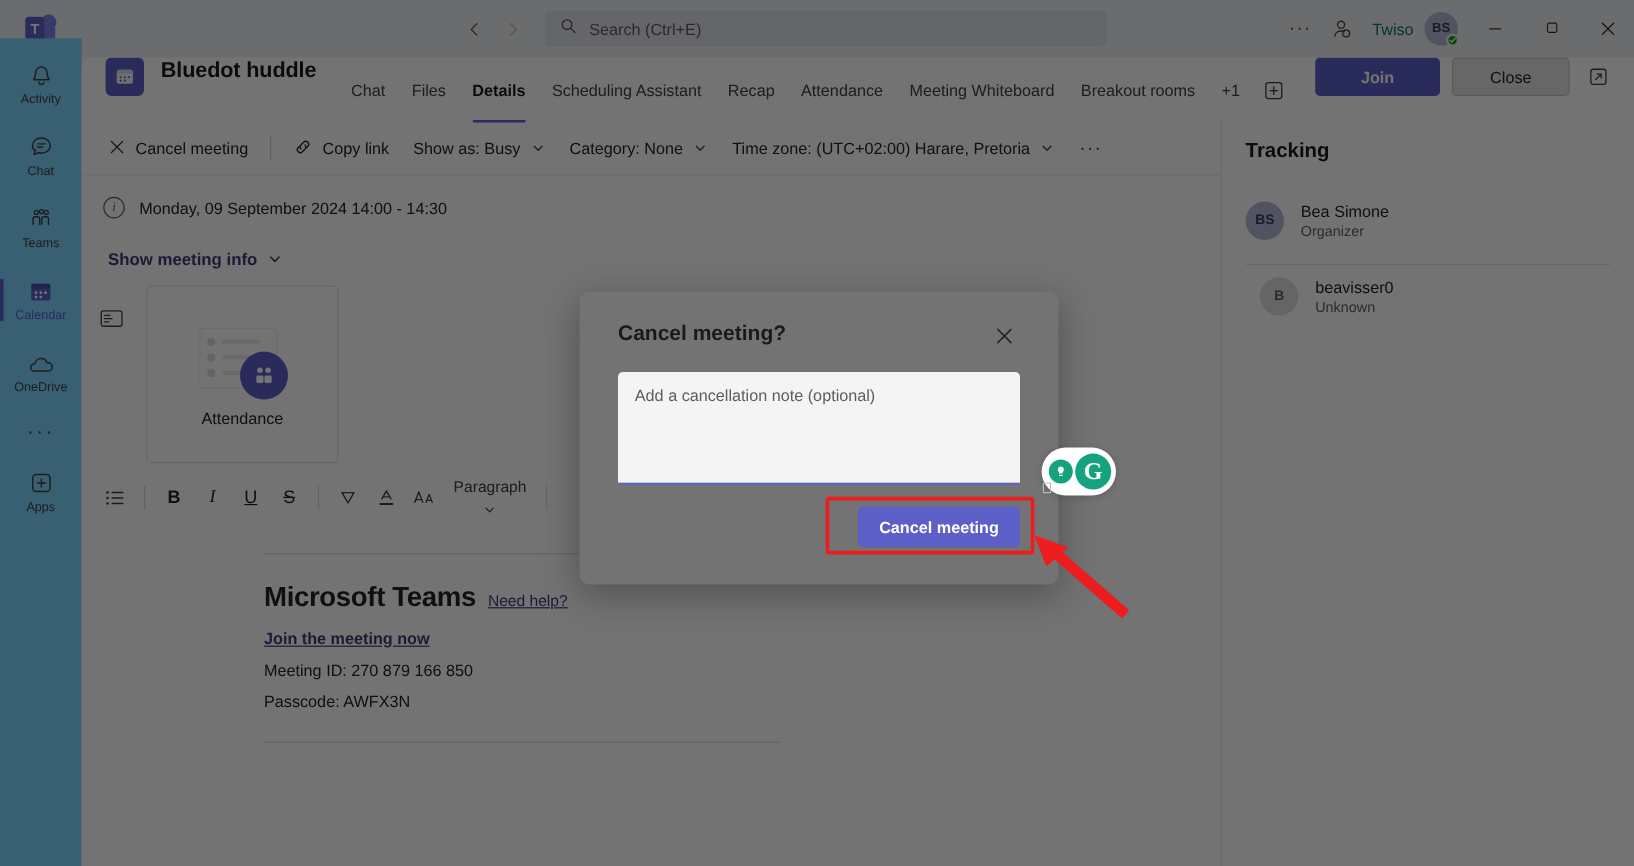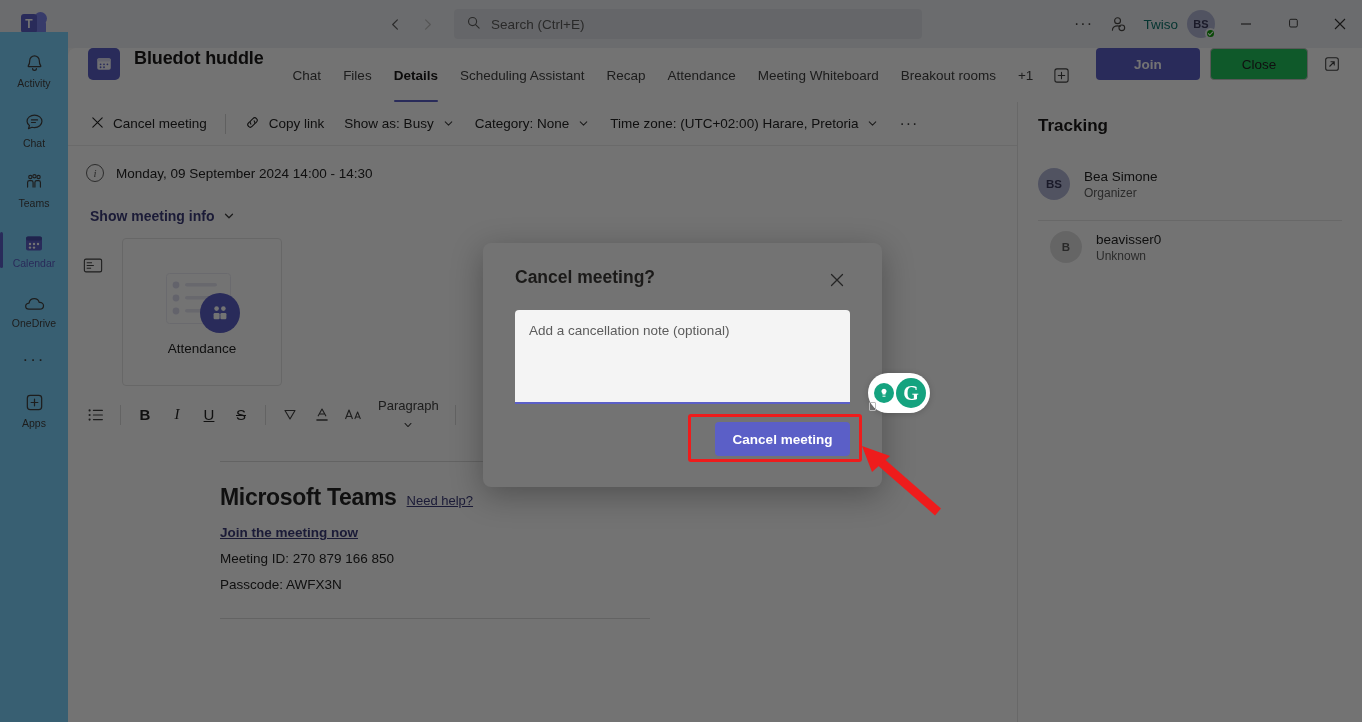--- a/index.html
+++ b/index.html
@@ -154,21 +154,21 @@
   }
   .hdr-actions { margin-left: auto; display: flex; align-items: center; gap: 10px; }
   .btn-join {
     width: 104px; height: 32px; border-radius: 4px;
     background: #5b5fc7; color: #fff;
     font-size: 13.5px; font-weight: 600;
     display: flex; align-items: center; justify-content: center;
   }
   .btn-close {
     width: 98px; height: 32px; border-radius: 4px;
-    border: 1px solid #c4c4c4; background: #22c55e; color: #242424;
+    border: 1px solid #c4c4c4; background: #e5e5e5; color: #242424;
     font-size: 13.5px;
     display: flex; align-items: center; justify-content: center;
   }
   .btn-popout { width: 28px; height: 28px; display:flex;align-items:center;justify-content:center;color:#424242; }
 
   
   .body-split { display: flex; height: calc(100% - 54px); }
   .left-pane { flex: 1; border-right: 1px solid #e6e6e6; position: relative; overflow: hidden; }
   .right-pane { width: 344px; padding: 14px 20px 0 20px; }
 

